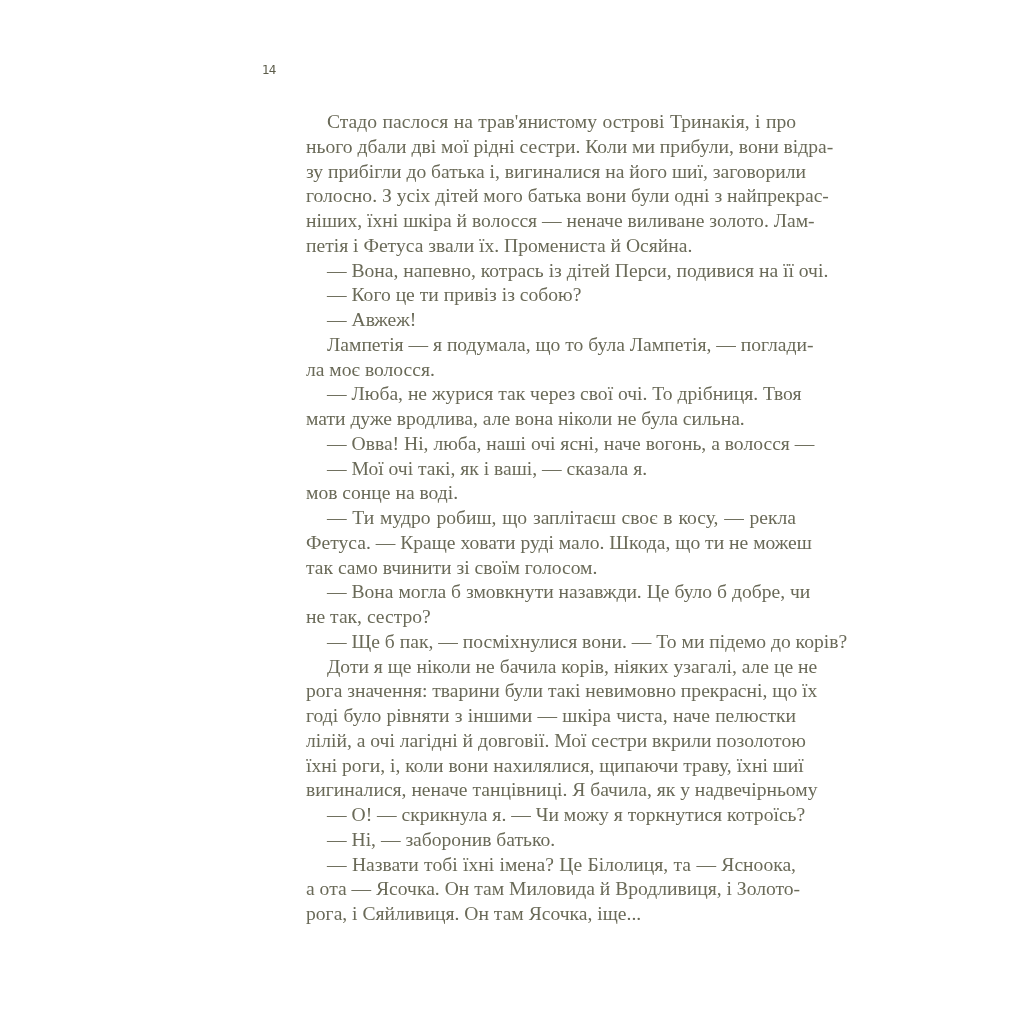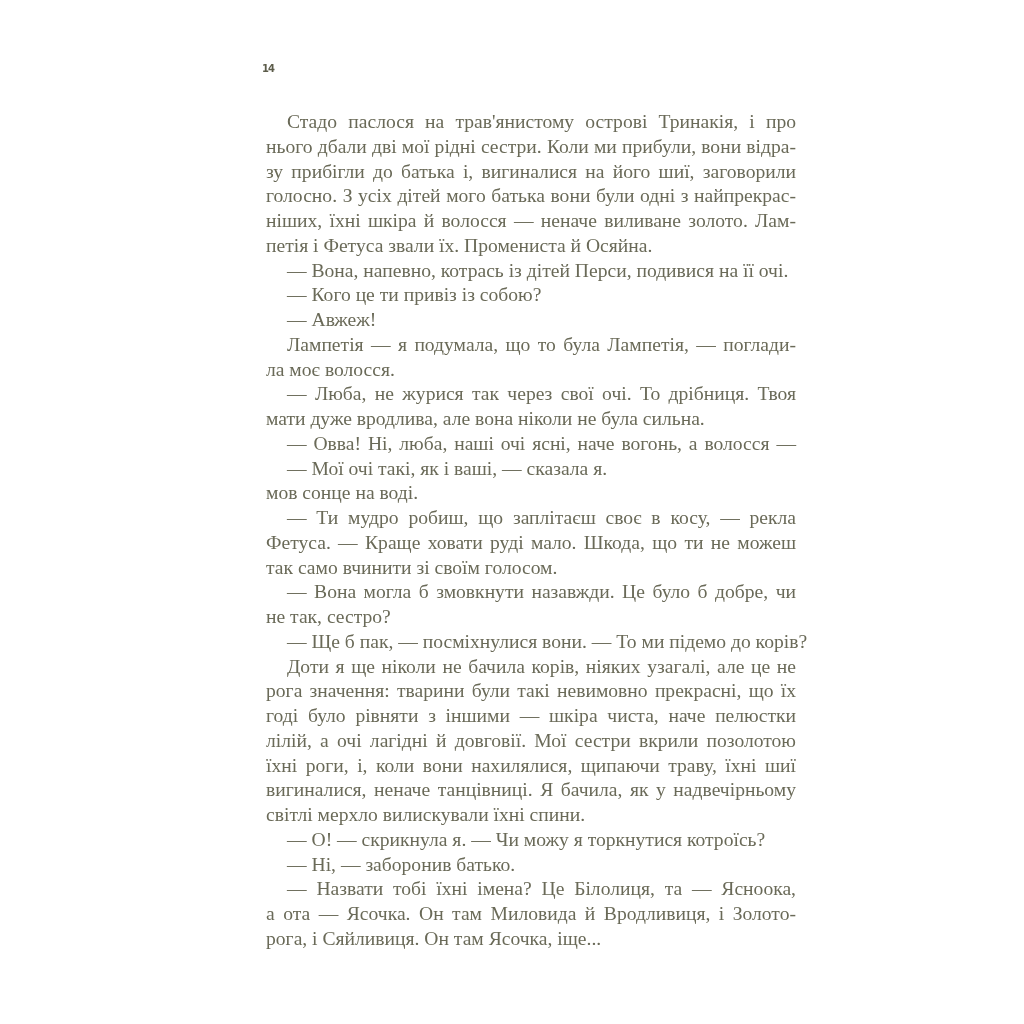--- a/index.html
+++ b/index.html
@@ -17,41 +17,42 @@
       position: absolute;
       left: 0; top: 0;
       width: 1024px; height: 1024px;
       background: #ffffff;
     }
     .page-number {
       position: absolute;
       left: 262px;
       top: 63px;
       font-family: "DejaVu Sans", sans-serif;
-      font-size: 10px;
-      font-weight: bold;
+      font-size: 12px;
+      font-weight: normal;
       color: #5c5c4a;
       letter-spacing: -1px;
     }
     .text-block {
       position: absolute;
       left: 266px;
       top: 110px;
       width: 530px;
       font-family: "Liberation Serif", serif;
       font-size: 19.6px;
       line-height: 24.75px;
       color: #6a6a58;
     }
     .line {
       display: block;
       white-space: nowrap;
       height: 24.75px;
       text-align: justify;
       text-align-last: justify;
+      margin-left: 40px;
     }
     .line.last {
       text-align-last: left;
     }
     .line.indent {
       padding-left: 21px;
     }
   </style>
 </head>
 <body>
@@ -80,20 +81,19 @@
       <span class="line last">так само вчинити зі своїм голосом.</span>
       <span class="line indent">— Вона могла б змовкнути назавжди. Це було б добре, чи</span>
       <span class="line last">не так, сестро?</span>
       <span class="line indent last">— Ще б пак, — посміхнулися вони. — То ми підемо до корів?</span>
       <span class="line indent">Доти я ще ніколи не бачила корів, ніяких узагалі, але це не</span>
       <span class="line">рога значення: тварини були такі невимовно прекрасні, що їх</span>
       <span class="line">годі було рівняти з іншими  — шкіра чиста, наче пелюстки</span>
       <span class="line">лілій, а очі лагідні й довговії. Мої сестри вкрили позолотою</span>
       <span class="line">їхні роги, і, коли вони нахилялися, щипаючи траву, їхні шиї</span>
       <span class="line">вигиналися, неначе танцівниці. Я бачила, як у надвечірньому</span>
-      <span class="line last">світлі мерхло вилискували їхні спини.</span>
       <span class="line indent last">— О! — скрикнула я. — Чи можу я торкнутися котроїсь?</span>
       <span class="line indent last">— Ні, — заборонив батько.</span>
       <span class="line indent">— Назвати тобі їхні імена? Це Білолиця, та — Ясноока,</span>
       <span class="line">а ота — Ясочка. Он там Миловида й Вродливиця, і Золото-</span>
       <span class="line last">рога, і Сяйливиця. Он там Ясочка, іще...</span>
     </div>
 </div>
 
 </body></html>

